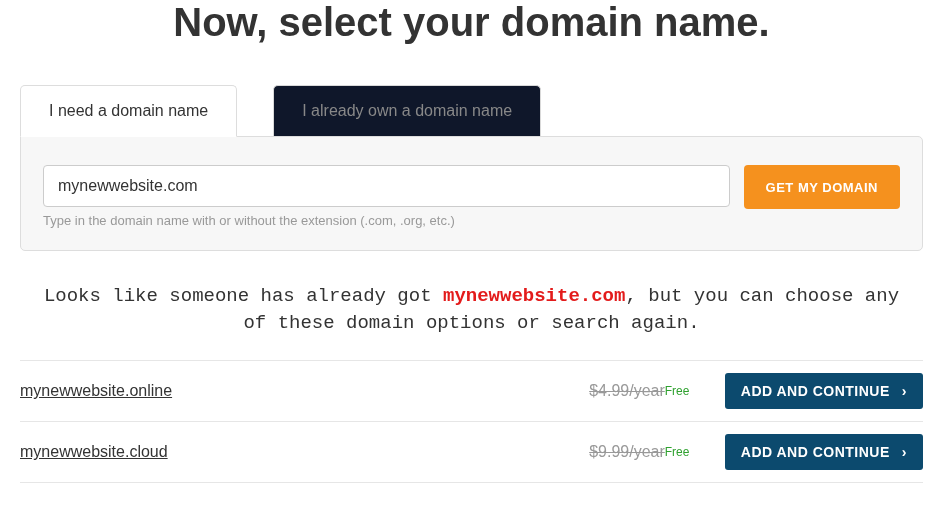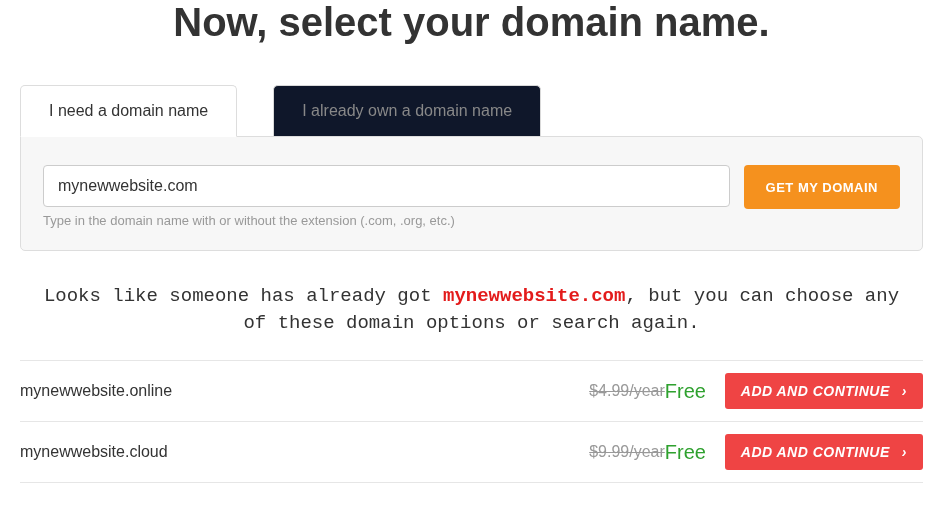--- a/index.html
+++ b/index.html
@@ -93,46 +93,46 @@
     display: flex;
     align-items: center;
     padding: 12px 0;
     border-top: 1px solid #e6e6e6;
   }
   .result-row:last-child { border-bottom: 1px solid #e6e6e6; }
   .result-domain {
     flex: 1;
     font-size: 16px;
     color: #333;
+    text-decoration: underline;
   }
   .old-price {
     color: #999;
     text-decoration: line-through;
     font-size: 16px;
   }
   .free-label {
     color: #2fa12f;
-    font-size: 20px;
+    font-size: 12px;
     margin-right: 18px;
     min-width: 42px;
   }
   .add-btn {
-    background: #ef4444;
+    background: #0c4a6e;
     color: #fff;
     border: none;
     border-radius: 3px;
     padding: 10px 16px;
     font-size: 14px;
     font-weight: 700;
     letter-spacing: 0.5px;
     cursor: pointer;
     display: inline-flex;
     align-items: center;
     gap: 12px;
-    font-style: italic;
   }
   .add-btn .chev {
     font-size: 14px;
     font-weight: 700;
   }
 </style>
 </head>
 <body>
 
 <div class="container">

